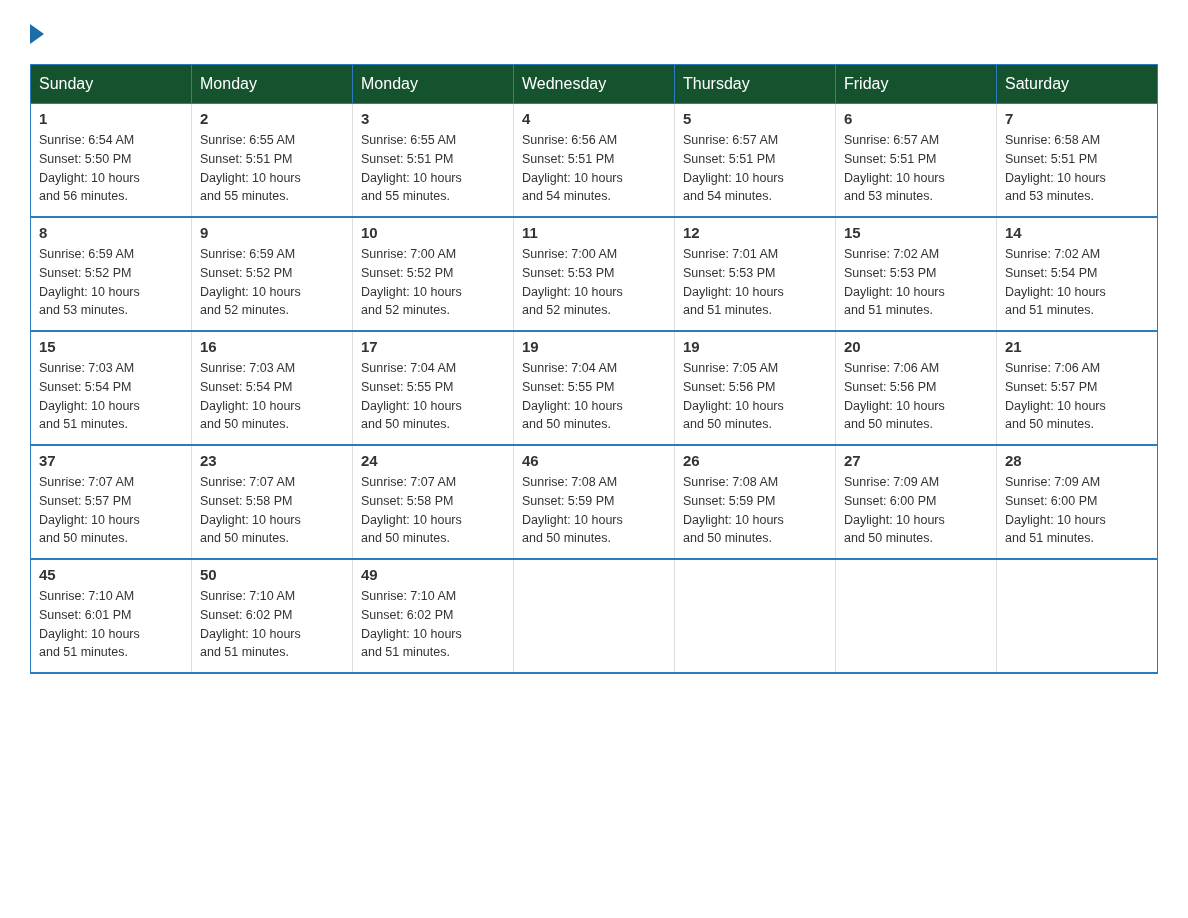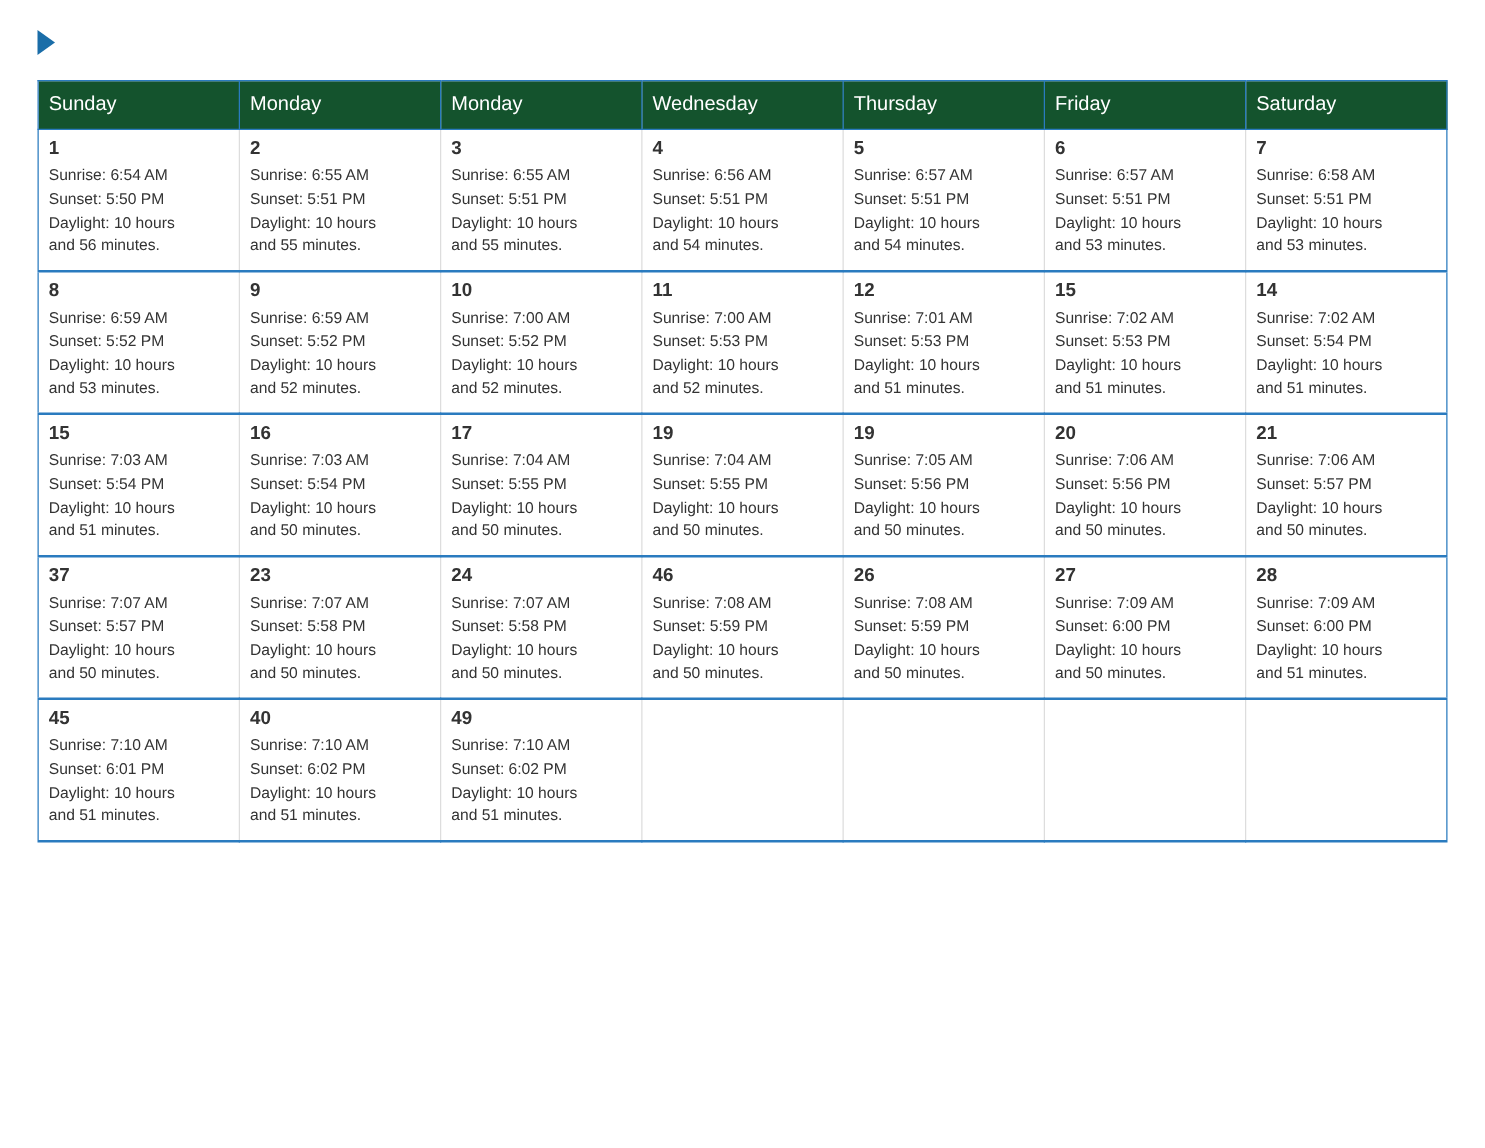--- a/index.html
+++ b/index.html
@@ -253,21 +253,21 @@
           <span class="day-number">28</span>
 <div class="day-info">Sunrise: 7:09 AM<br>Sunset: 6:00 PM<br>Daylight: 10 hours<br>and 51 minutes.</div>
         </td>
       </tr>
       <tr>
         <td>
           <span class="day-number">45</span>
 <div class="day-info">Sunrise: 7:10 AM<br>Sunset: 6:01 PM<br>Daylight: 10 hours<br>and 51 minutes.</div>
         </td>
         <td>
-          <span class="day-number">40</span>
+          <span class="day-number">50</span>
 <div class="day-info">Sunrise: 7:10 AM<br>Sunset: 6:02 PM<br>Daylight: 10 hours<br>and 51 minutes.</div>
         </td>
         <td>
           <span class="day-number">49</span>
 <div class="day-info">Sunrise: 7:10 AM<br>Sunset: 6:02 PM<br>Daylight: 10 hours<br>and 51 minutes.</div>
         </td>
         <td class="empty-cell"></td>
         <td class="empty-cell"></td>
         <td class="empty-cell"></td>
         <td class="empty-cell"></td>

